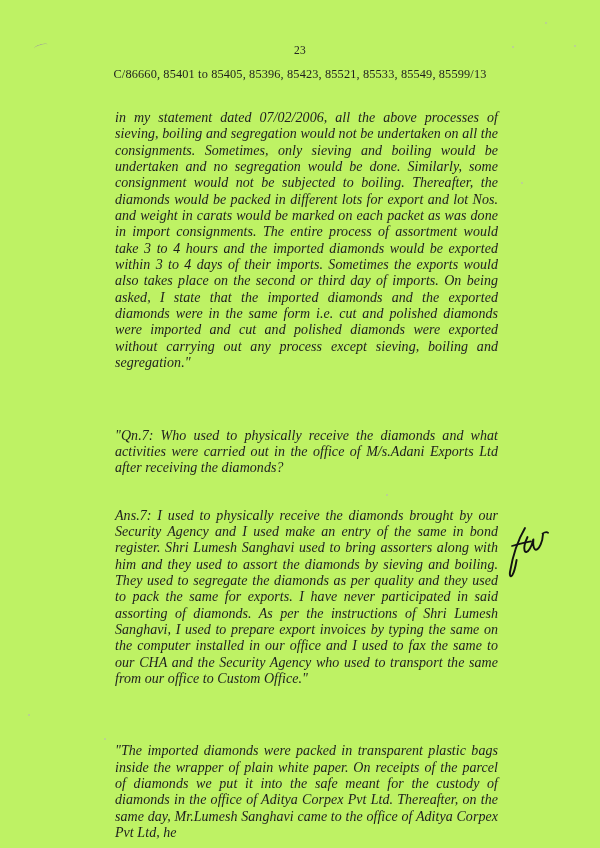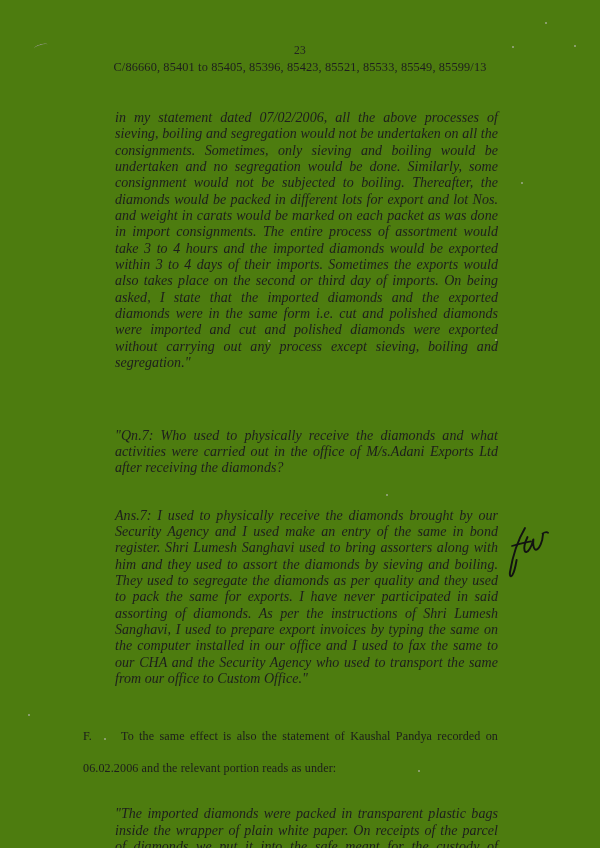--- a/index.html
+++ b/index.html
@@ -13,37 +13,37 @@
     font-family: "Liberation Serif", "DejaVu Serif", serif;
     color: #1a1a1a;
     position: relative;
     overflow: hidden;
   }
 
   
   .page {
     position: absolute;
     inset: 0;
-    background: #4d7c0f;
+    background: #bef264;
   }
 
   .page-number {
     position: absolute;
     top: 44px;
     left: 0;
     width: 600px;
     text-align: center;
     font-size: 11.5px;
     letter-spacing: 0.2px;
     color: #222;
   }
 
   .case-header {
     position: absolute;
-    top: 60px;
+    top: 67px;
     left: 0;
     width: 600px;
     text-align: center;
     font-size: 12.3px;
     letter-spacing: 0.15px;
     color: #1e1e1e;
     white-space: nowrap;
   }
 
   .content {
@@ -130,21 +130,20 @@
 
 
     <div class="gap-md"></div>
 
     <p class="quote-block">"Qn.7:   Who used to physically receive the diamonds and what activities were carried out in the office of M/s.Adani Exports Ltd after receiving the diamonds?</p>
 
     <p class="quote-block">Ans.7:   I used to physically receive the diamonds brought by our Security Agency and I used make an entry of the same in bond register.  Shri Lumesh Sanghavi used to bring assorters along with him and they used to assort the diamonds by sieving and boiling.   They used to segregate the diamonds as per quality and they used to pack the same for exports.   I have never participated in said assorting of diamonds.   As per the instructions of Shri Lumesh Sanghavi, I used to prepare export invoices by typing the same on the computer installed in our office and I used to fax the same to our CHA and the Security Agency who used to transport the same from our office to Custom Office."</p>
 
     <div class="gap-lg"></div>
 
-    <p class="body-para"><span class="marker">F.</span><span>To the same effect is also the statement of Kaushal Pandya recorded on 06.02.2006 and the relevant portion reads as under:</span></p>
 
     <div class="gap-md"></div>
 
     <p class="quote-block">"The imported diamonds were packed in transparent plastic bags inside the wrapper of plain white paper.   On receipts of the parcel of diamonds we put it into the safe meant for the custody of diamonds in the office of Aditya Corpex Pvt Ltd.   Thereafter, on the same day, Mr.Lumesh Sanghavi came to the office of Aditya Corpex Pvt Ltd, he</p>
 
   </div>
 
   <svg class="signature" viewBox="0 0 60 62">
     <g fill="none" stroke="#121212" stroke-linecap="round" stroke-linejoin="round">
       <path d="M21 8 C14 20, 9 34, 6 52 C5.4 56, 6.6 57.5, 8.4 55 C10 52.6, 11.4 47, 12.6 40" stroke-width="1.9"></path>

